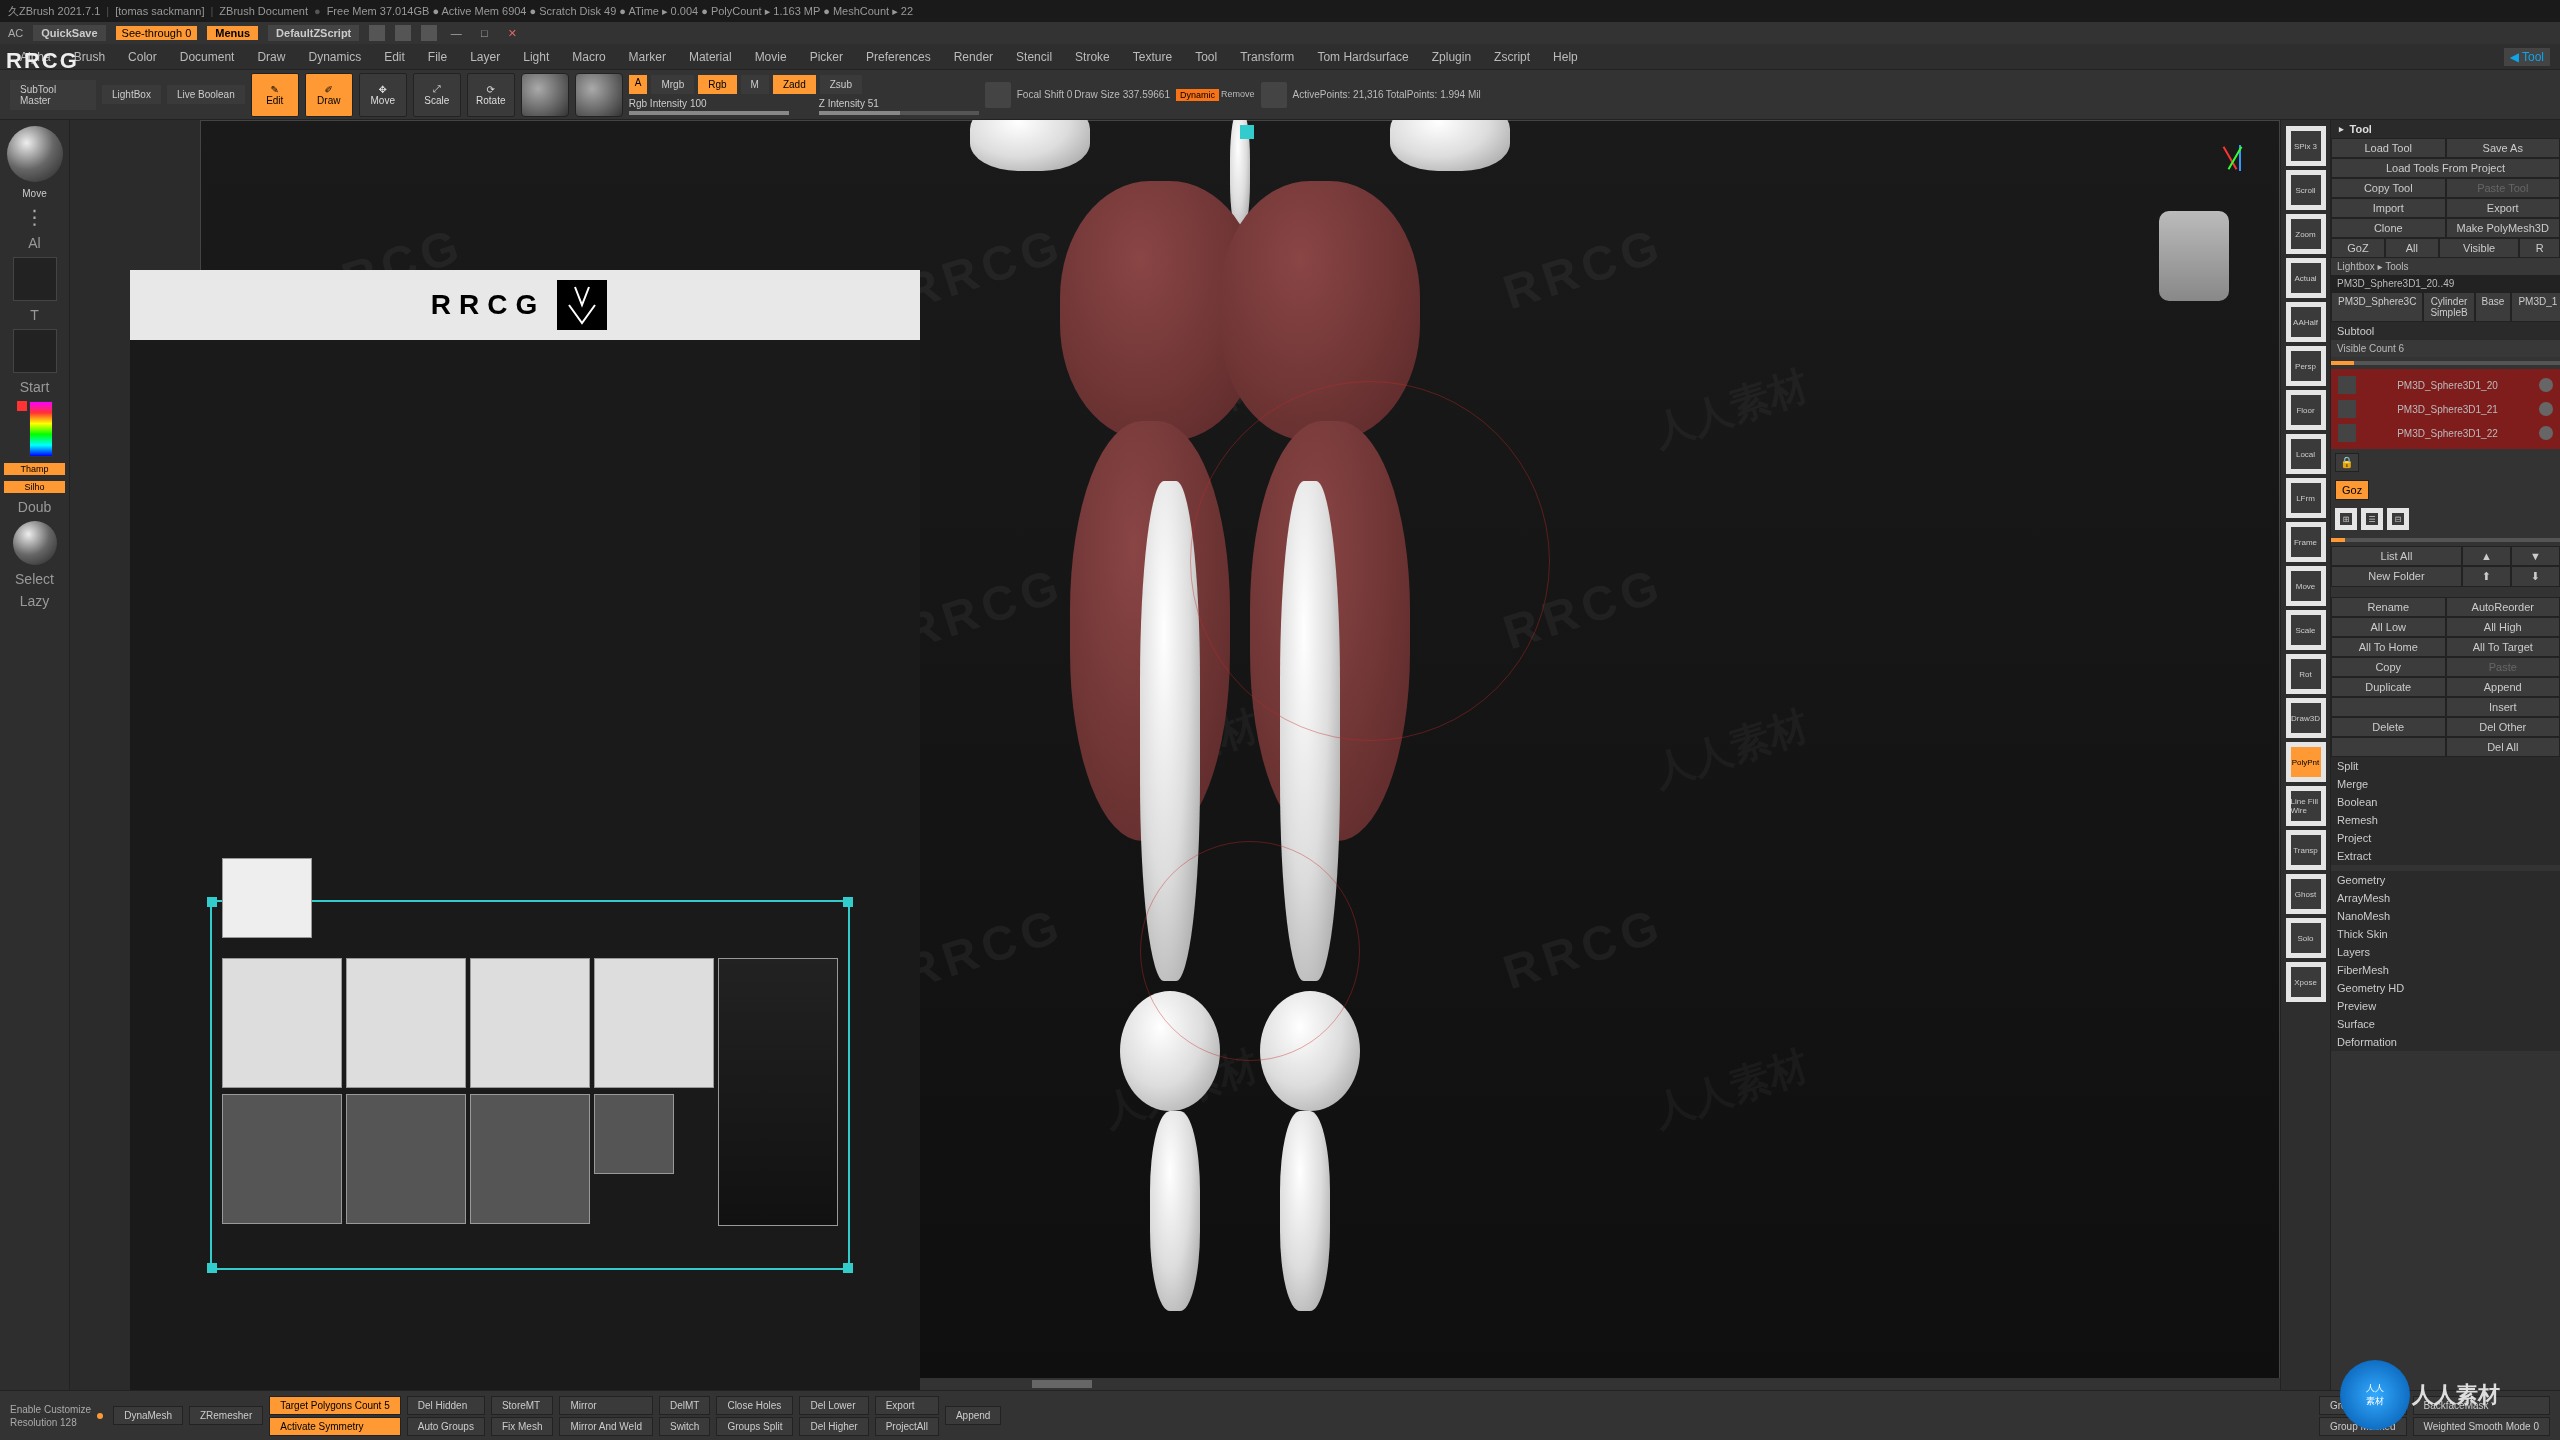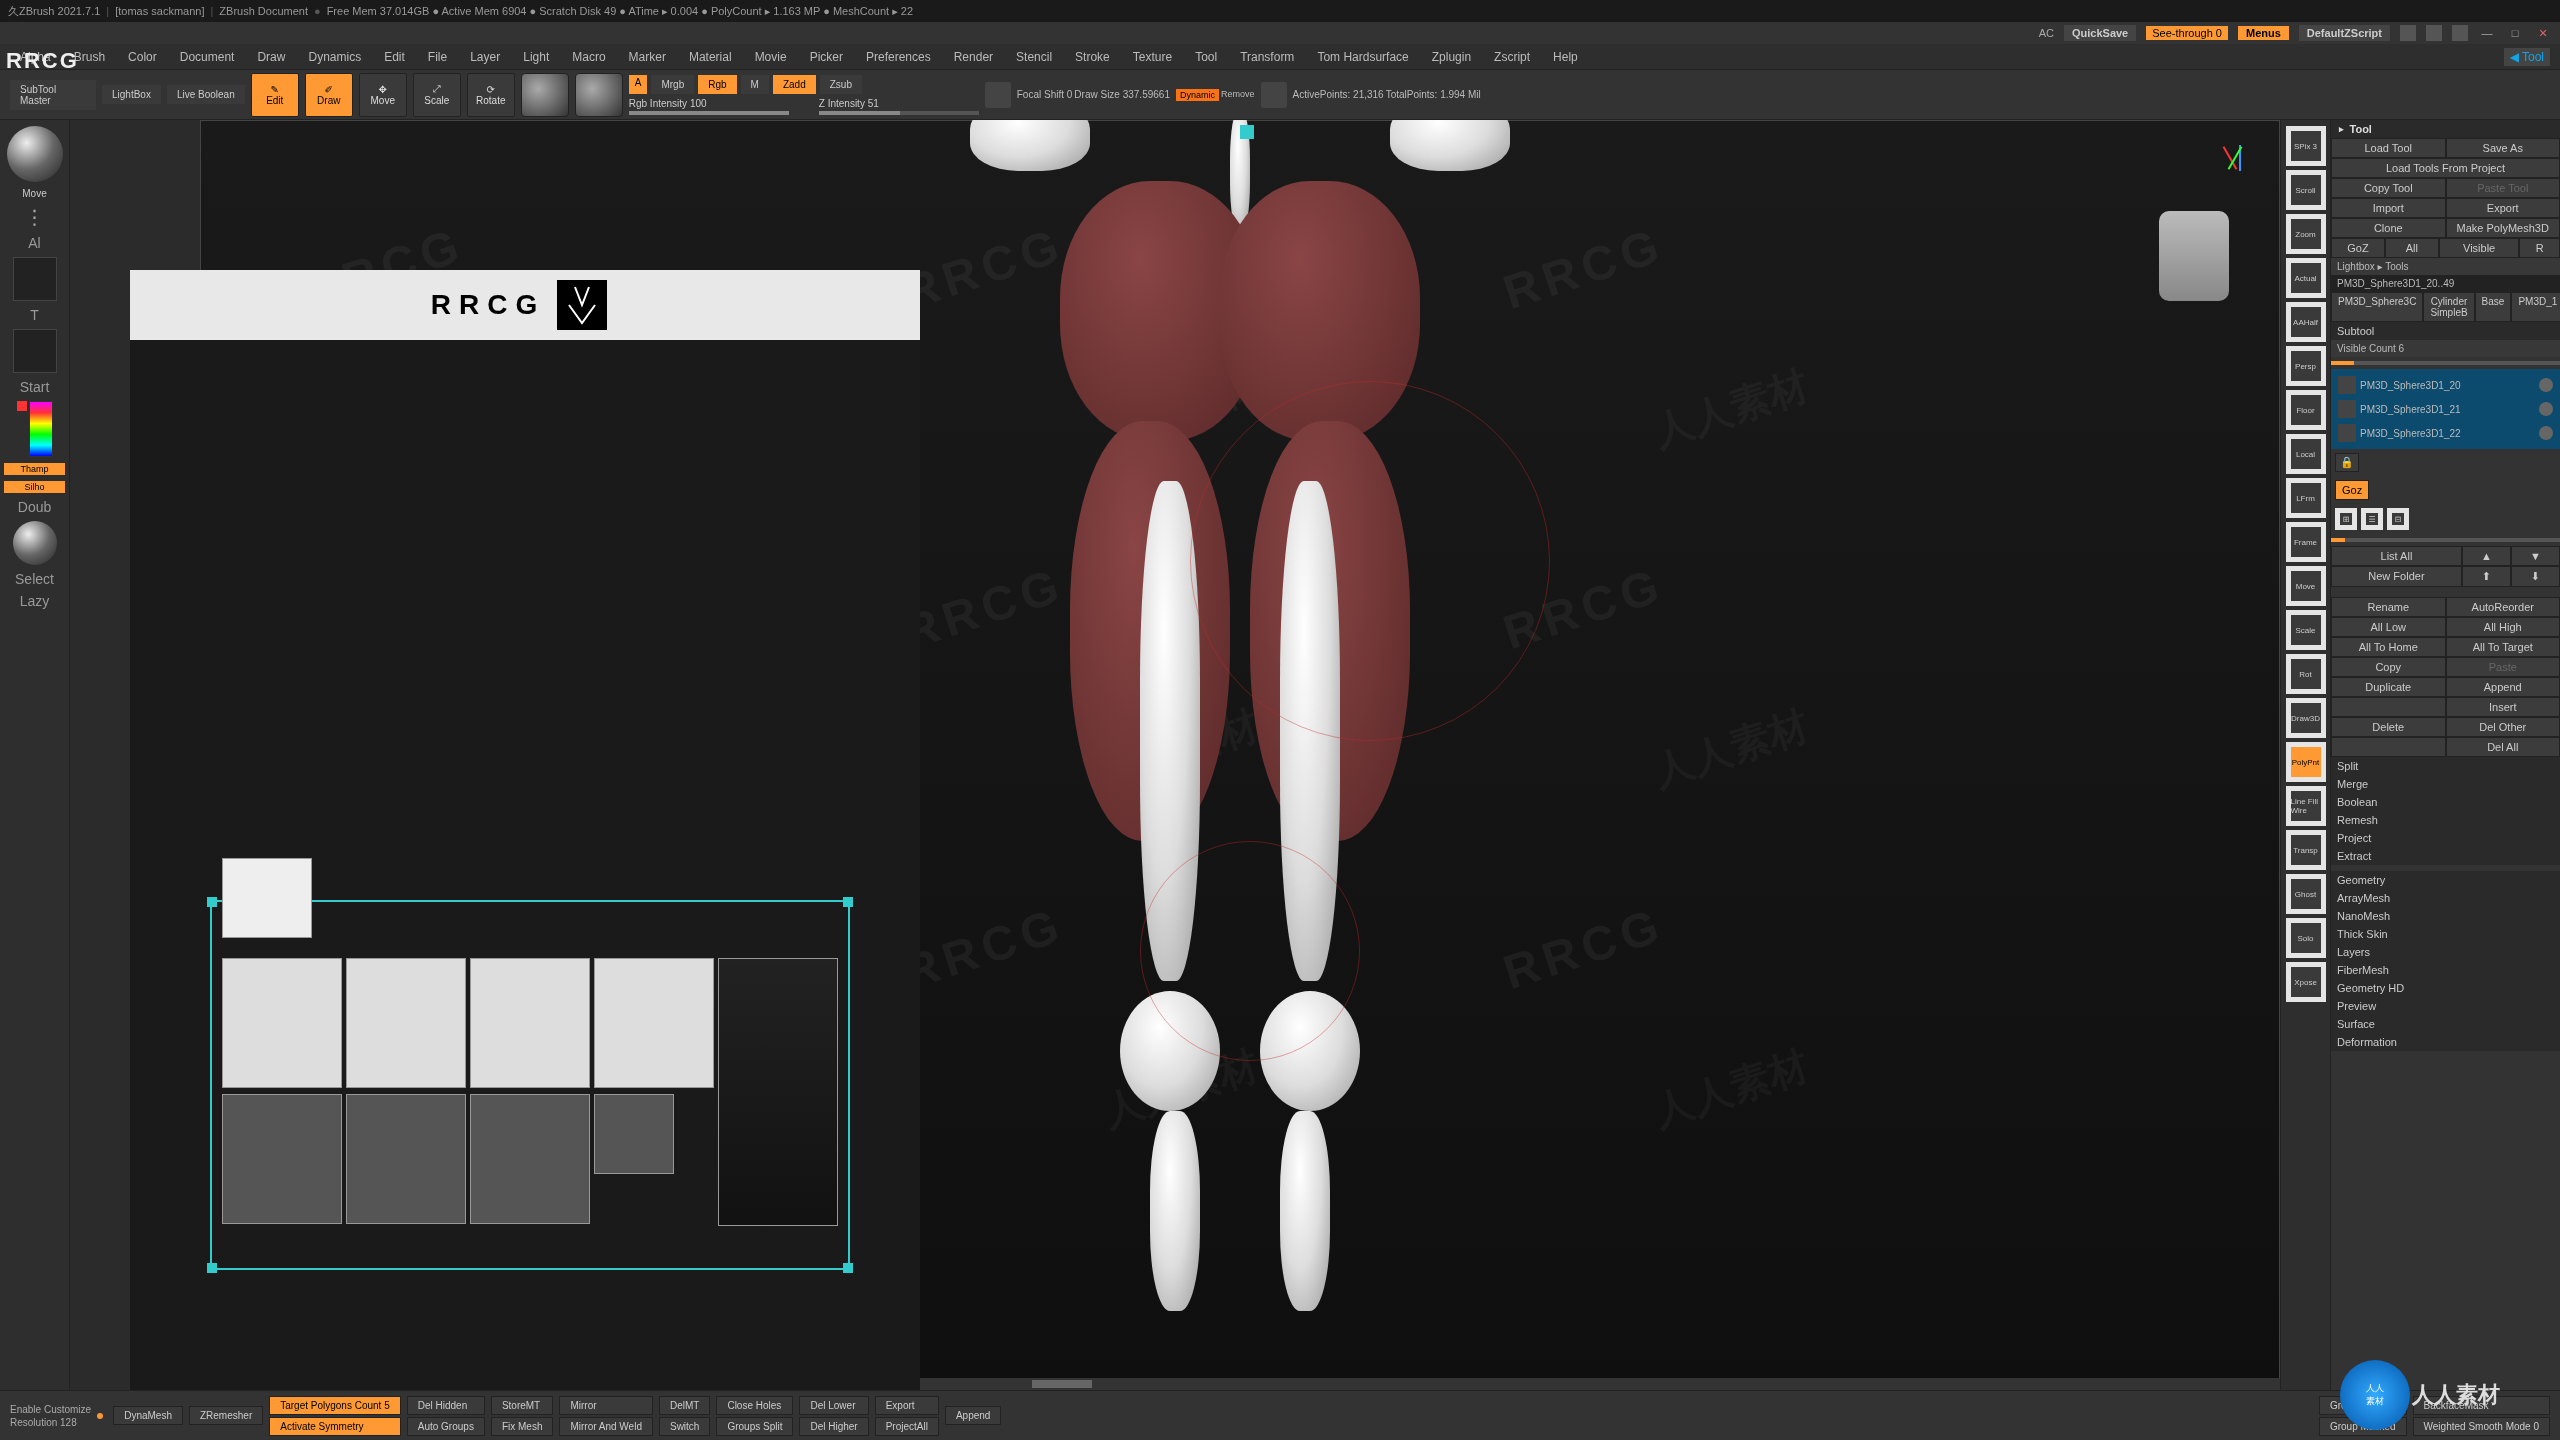--- a/index.html
+++ b/index.html
@@ -4,21 +4,21 @@
 <style>
 * { margin: 0; padding: 0; box-sizing: border-box; font-family: Arial, sans-serif; }
 body { background: #2a2a2a; color: #aaa; font-size: 10px; overflow: hidden; width: 2560px; height: 1440px; transform-origin: top left; }
 .app { width: 2560px; height: 1440px; display: flex; flex-direction: column; background: #2a2a2a; position: relative; }
 
 
 .titlebar { height: 22px; background: #1a1a1a; display: flex; align-items: center; padding: 0 8px; font-size: 11px; color: #999; }
 .titlebar .sep { margin: 0 6px; color: #555; }
 
 
-.topstrip { height: 22px; background: #333; display: flex; align-items: center; justify-content: flex-end; padding: 0 8px; gap: 10px; font-size: 11px; }
+.topstrip { height: 22px; background: #333; display: flex; align-items: center; padding: 0 8px; gap: 10px; font-size: 11px; }
 .topstrip .btn { background: #444; padding: 2px 8px; color: #ccc; cursor: pointer; font-weight: bold; }
 .topstrip .see { background: #ff9933; color: #000; padding: 1px 6px; }
 .topstrip .menus { background: #ff9933; color: #000; padding: 1px 8px; font-weight: bold; }
 .topstrip .icon { width: 16px; height: 16px; background: #555; }
 .topstrip .winbtn { width: 18px; color: #aaa; text-align: center; }
 .topstrip .close { color: #d66; }
 
 
 .menubar { height: 26px; background: #2e2e2e; display: flex; align-items: center; padding: 0 10px; gap: 3px; font-size: 12px; border-bottom: 1px solid #222; }
 .menubar .mi { padding: 3px 10px; color: #bbb; cursor: pointer; }
@@ -101,21 +101,21 @@
 .rrow { display: flex; }
 .rbtn { flex: 1; background: #3c3c3c; border: 1px solid #222; padding: 3px 6px; color: #ccc; cursor: pointer; text-align: center; }
 .rbtn.dis { color: #666; }
 .rpanel .sec { padding: 3px 6px; background: #2a2a2a; color: #ccc; cursor: pointer; }
 .rpanel .subtitle { padding: 3px 6px; background: #383838; color: #bbb; font-size:10px; }
 .thumbs { display: flex; gap: 4px; padding: 6px; flex-wrap: wrap; background: #222; }
 .thumbs .th { width: 48px; height: 60px; background: linear-gradient(#444, #111); border: 1px solid #555; position: relative; display:flex; align-items:center; justify-content:center;}
 .thumbs .th.sel { border: 1px solid #ff9933; }
 .thumbs .th .cnt { position: absolute; top: 1px; right: 2px; font-size: 8px; background: #000; padding: 0 2px; }
 .thumbs .th svg { width:30px; height:48px; }
-.subtoollist { background: #0c4a6e; padding: 4px; }
+.subtoollist { background: #7f1d1d; padding: 4px; text-align: center; }
 .strow { display: flex; align-items: center; gap: 4px; padding: 3px; color: #bbb; font-size: 10px; }
 .strow .sw { width: 18px; height: 18px; background: #444; }
 .strow .eye { width: 14px; height: 14px; background: #666; border-radius: 50%; }
 .strow .txt { flex: 1; }
 .smallslider { width: 100%; height: 4px; background: #555; margin: 4px 0; }
 .smallslider .sfill { height:4px; background:#ff9933; width:10%; }
 
 
 .bottombar { height: 50px; background: #333; display: flex; align-items: center; padding: 0 10px; gap: 6px; border-top: 1px solid #222; font-size: 10px; }
 .bbtn { padding: 3px 10px; background: #3a3a3a; color: #ccc; cursor: pointer; border: 1px solid #222; }

